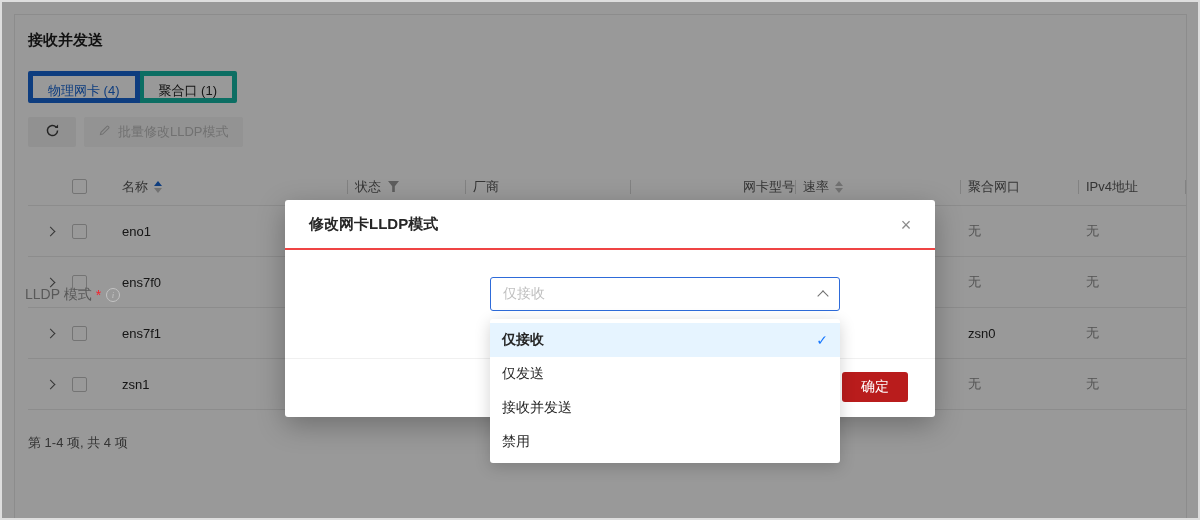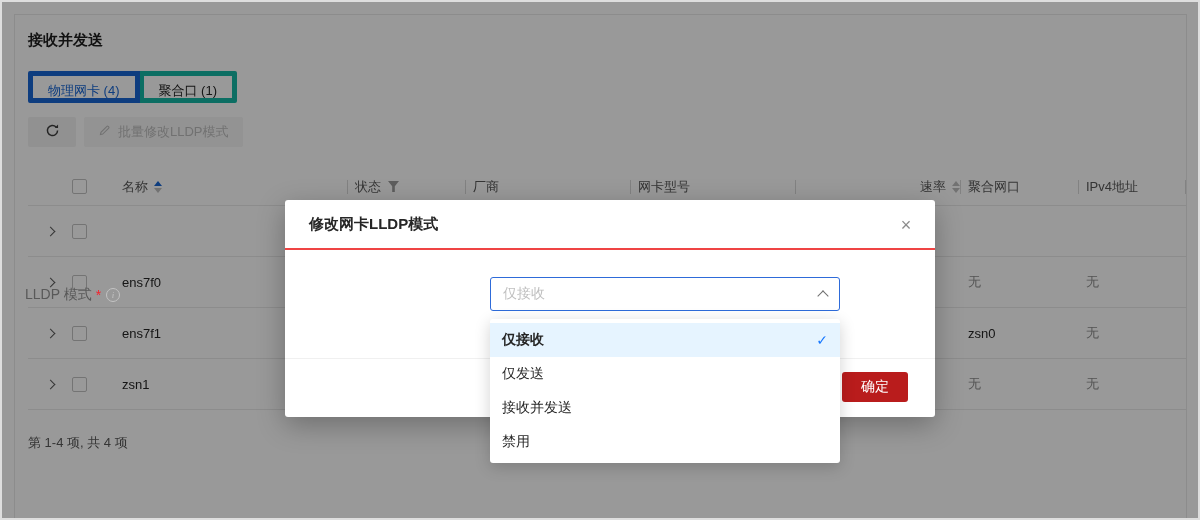--- a/index.html
+++ b/index.html
@@ -29,22 +29,22 @@
   .table { position:absolute; left:28px; top:168px; width:1158px; }
   .tr { display:flex; align-items:center; border-bottom:1px solid #e9e9e9; }
   .thead { height:38px; color:#595959; font-size:13px; font-weight:500; }
   .row { height:51px; font-size:13px; color:#262626; }
   .cell { display:flex; align-items:center; height:100%; position:relative; }
   .c-expand { width:44px; justify-content:center; }
   .c-cb { width:36px; }
   .c-name { width:239px; padding-left:14px; }
   .c-status { width:118px; padding-left:8px; }
   .c-vendor { width:165px; padding-left:8px; }
-  .c-model { width:165px; padding-left:8px; }
-  .c-speed { width:165px; padding-left:8px;justify-content:flex-end; }
+  .c-model { width:165px; padding-left:8px;justify-content:flex-end; }
+  .c-speed { width:165px; padding-left:8px; }
   .c-bond { width:118px; padding-left:8px; }
   .c-ipv4 { width:108px; padding-left:8px; }
   .with-sep::before { content:""; position:absolute; left:0; top:50%; transform:translateY(-50%);
                       width:1px; height:14px; background:#d9d9d9; }
   .end-sep::after { content:""; position:absolute; right:0; top:50%; transform:translateY(-50%);
                     width:1px; height:14px; background:#d9d9d9; }
   .muted { color:#8c8c8c; }
   .cb { width:15px; height:15px; border:1px solid #c2c2c2; border-radius:2px; background:#fff; cursor:pointer; }
   .chev-r { width:7px; height:7px; border-top:1.5px solid #595959; border-right:1.5px solid #595959;
             transform:rotate(45deg); cursor:pointer; }
@@ -161,20 +161,23 @@
       </div>
     </div>
 
     <div class="tr row">
       <div class="cell c-expand">
           <span class="chev-r"></span>
         </div>
       <div class="cell c-cb">
           <span class="cb"></span>
         </div>
+      <div class="cell c-name">
+          <span>eno1</span>
+        </div>
       <div class="cell c-status"></div>
         <div class="cell c-vendor"></div>
       <div class="cell c-model"></div>
         <div class="cell c-speed"></div>
       <div class="cell c-bond">
           <span class="muted">无</span>
         </div>
       <div class="cell c-ipv4">
           <span class="muted">无</span>
         </div>

